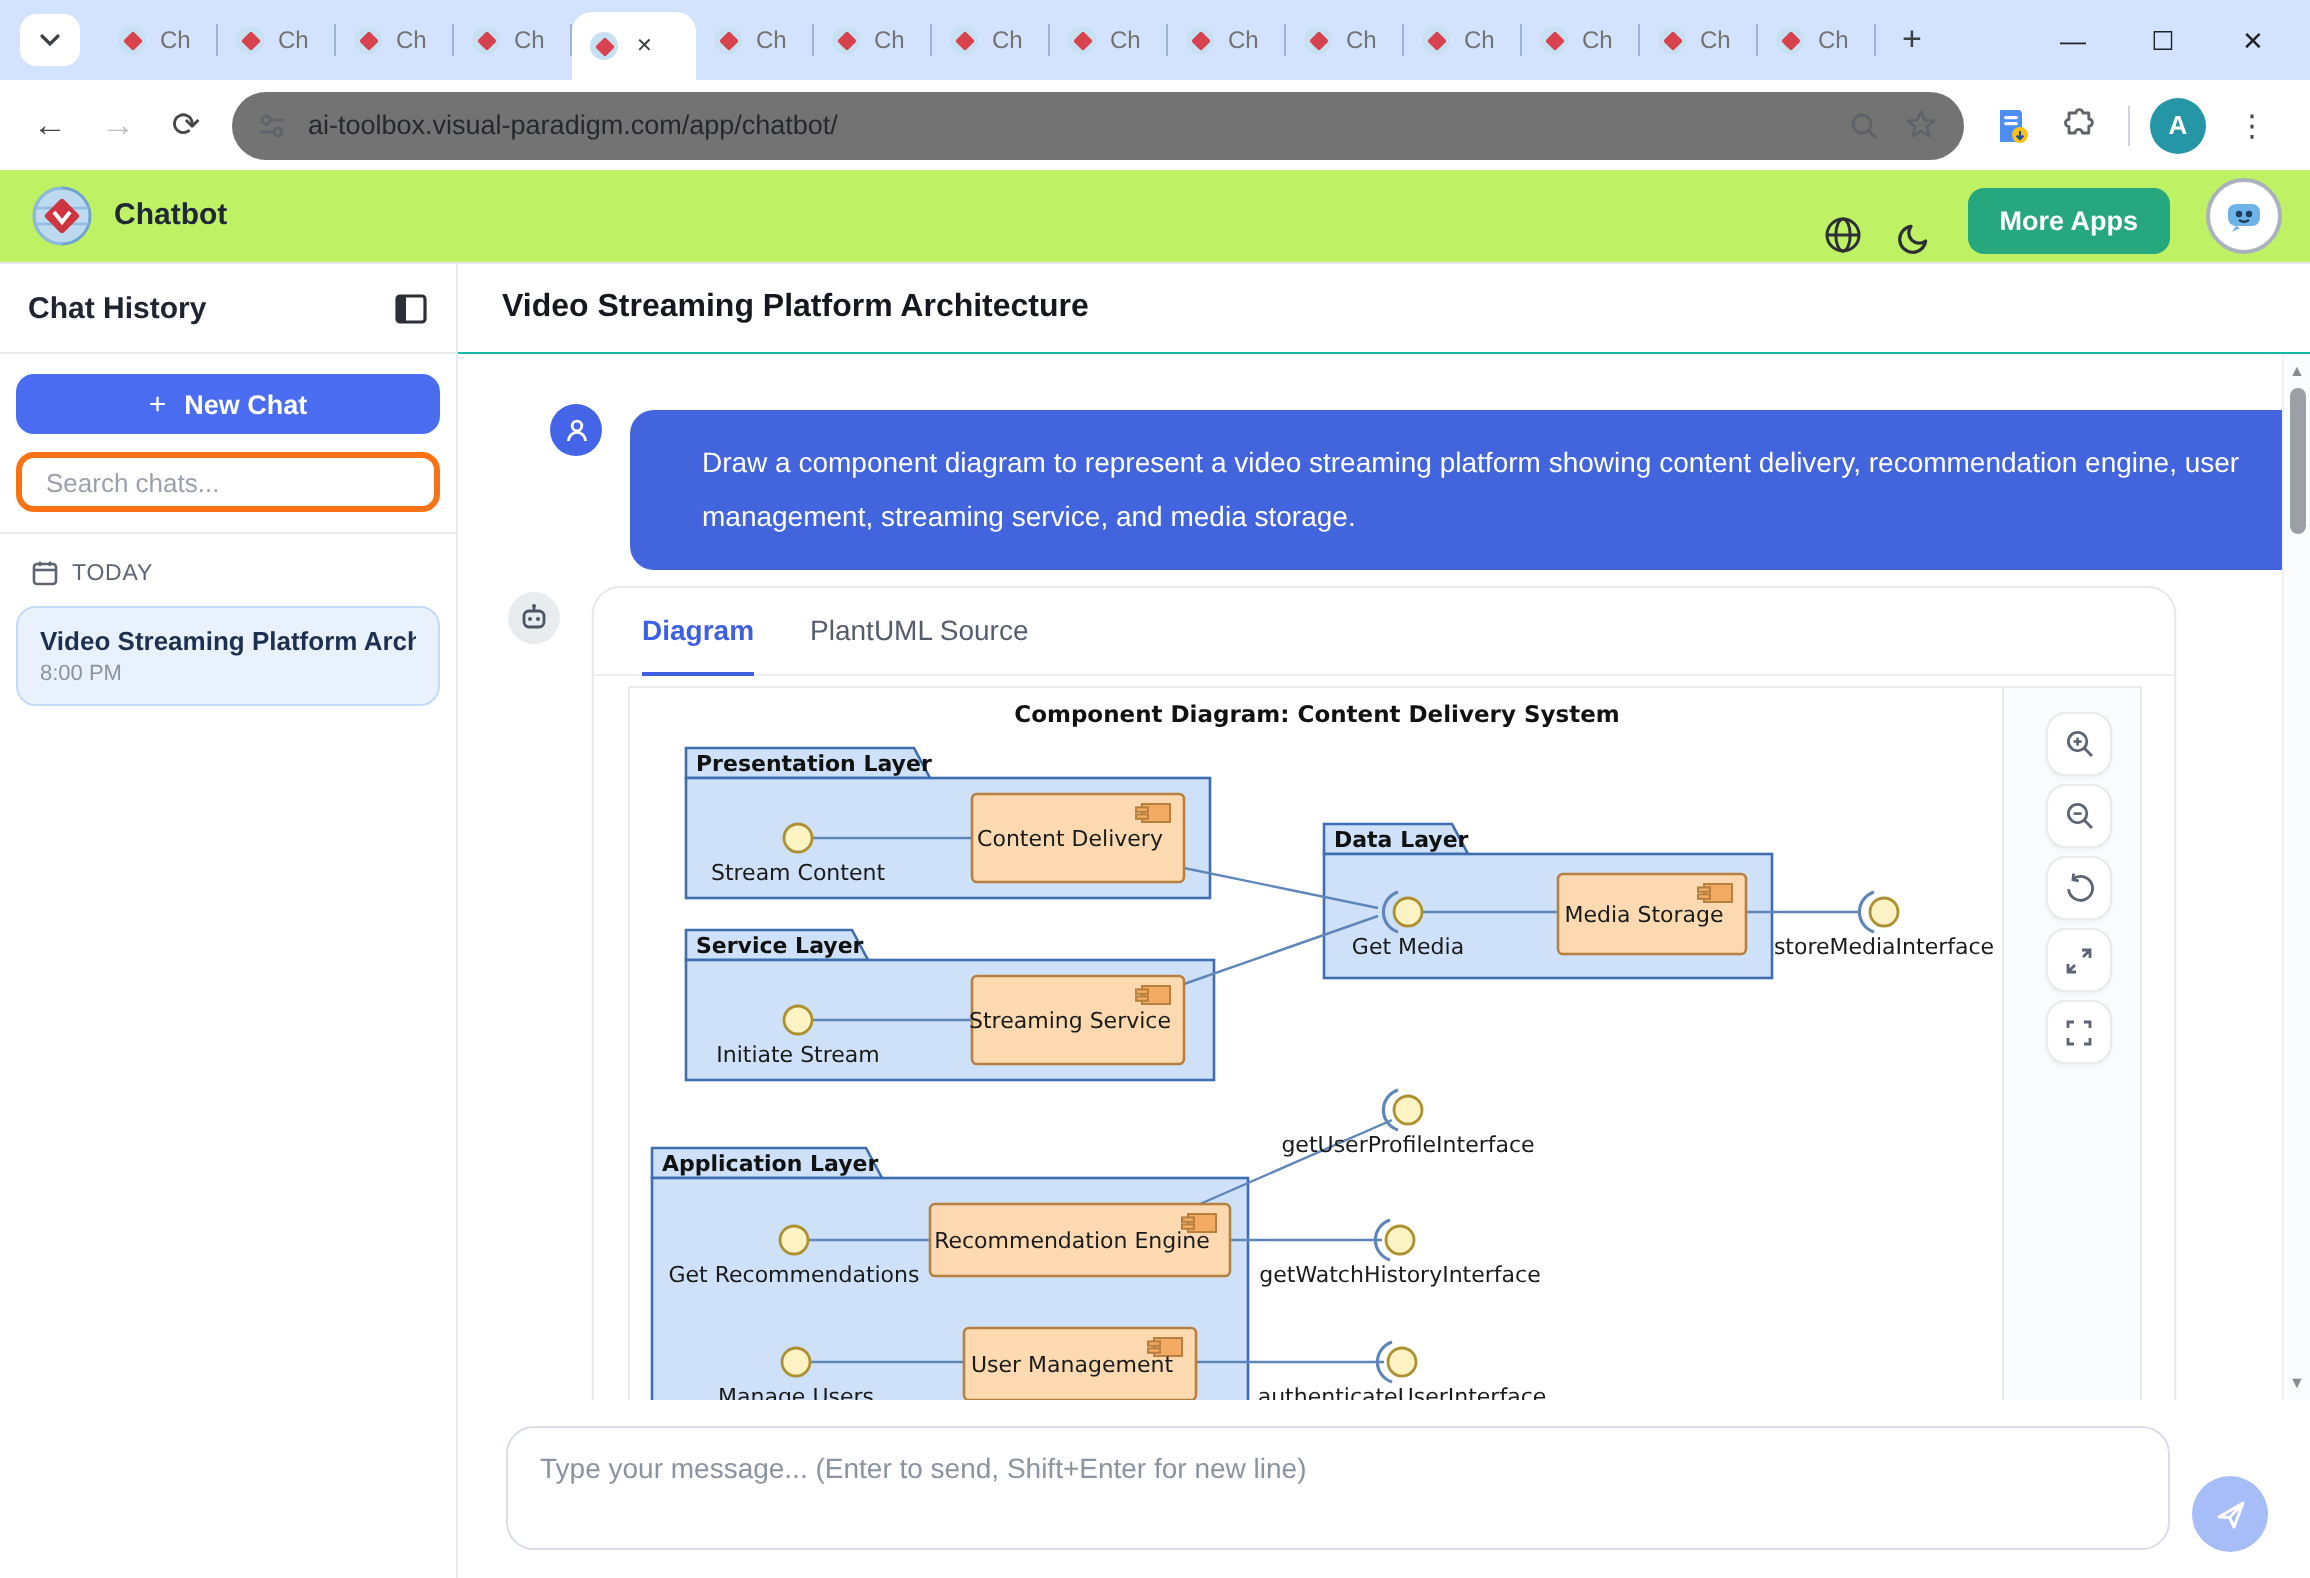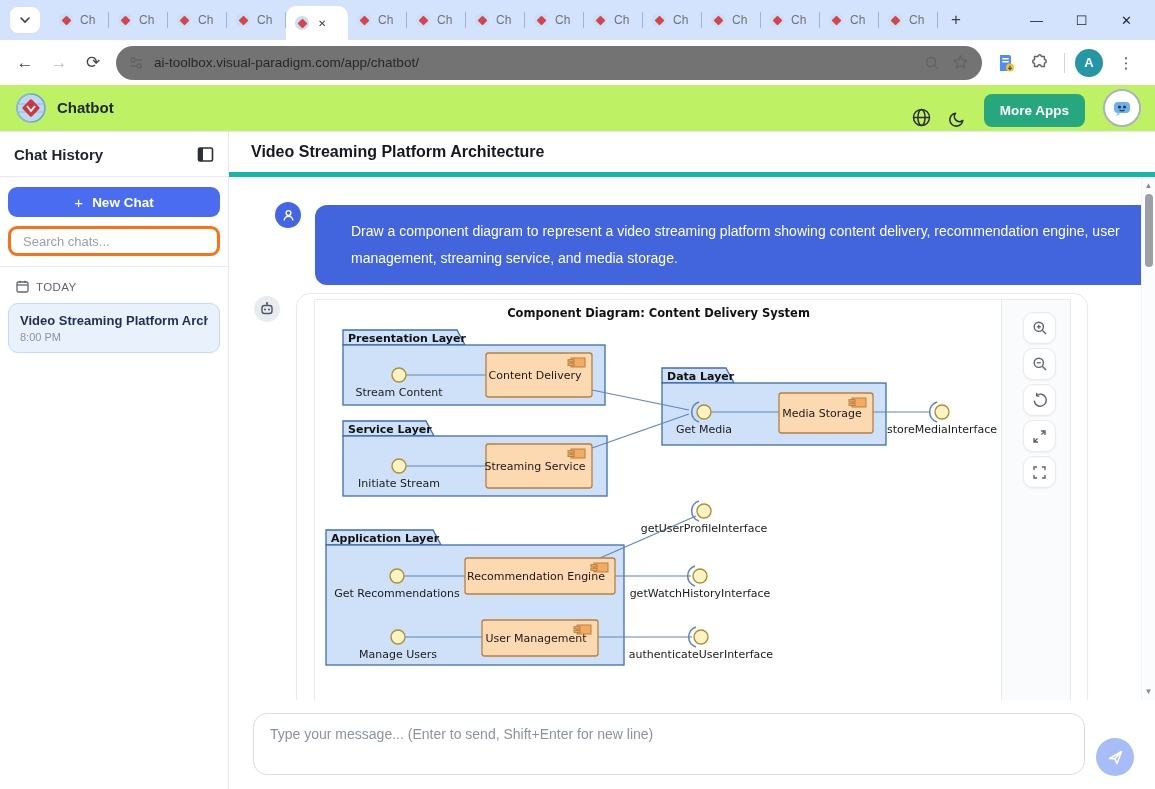--- a/index.html
+++ b/index.html
@@ -54,21 +54,21 @@
   .search-input { margin-top:9px; width:100%; height:30px; border:3px solid #f97316; border-radius:9px; padding:0 12px; font-size:13px; color:#333; font-family:"Liberation Sans",sans-serif; outline:none; }
   .search-input::placeholder { color:#9aa1ad; }
   .sb-divider { height:1px; background:#e9ebef; margin:10px -8px 0; }
   .today-row { margin:13px 8px 0; display:flex; align-items:center; gap:7px; color:#5d6572; }
   .today-label { font-size:11.5px; font-weight:normal; letter-spacing:.4px; }
   .chat-item { margin-top:10px; background:#e9f1fd; border:1px solid #c3daf7; border-radius:10px; padding:9px 11px; }
   .chat-item-title { font-size:13px; font-weight:bold; color:#1e3050; white-space:nowrap; overflow:hidden; }
   .chat-item-time { font-size:11px; color:#8b93a0; margin-top:3px; }
 
   .main { flex:1; display:flex; flex-direction:column; min-width:0; }
-  .main-title-bar { height:45px; flex:none; display:flex; align-items:center; padding:0 22px; border-bottom:5px solid #14b8a6; }
+  .main-title-bar { height:45px; flex:none; display:flex; align-items:center; padding:0 22px; border-bottom:1px solid #14b8a6; }
   .page-title { font-size:16px; font-weight:bold; color:#15181e; }
   .chat-area { position:relative; height:523px; flex:none; overflow:hidden; background:#fff; }
   .input-area { flex:1; position:relative; padding:13px 70px 0 24px; }
 
   
   .user-avatar { position:absolute; left:46px; top:25px; width:26px; height:26px; border-radius:50%; background:#4565e8; display:flex; align-items:center; justify-content:center; }
   .user-bubble { position:absolute; left:86px; top:28px; width:882px; background:#4264dd; border-radius:12px; padding:13px 36px; color:#fff; font-size:14px; line-height:27px; }
   .bot-avatar { position:absolute; left:25px; top:119px; width:26px; height:26px; border-radius:50%; background:#e9ecef; display:flex; align-items:center; justify-content:center; }
   .answer-card { position:absolute; left:67px; top:116px; width:792px; height:600px; background:#fff; border:1px solid #e7e9ee; border-radius:14px; box-shadow:0 1px 2px rgba(16,24,40,.05); }
   .card-tabs { height:44px; display:flex; align-items:center; padding:0 24px; gap:28px; border-bottom:1px solid #eceef2; }
@@ -306,20 +306,24 @@
         <svg width="16" height="16" viewBox="0 0 16 16">
             <line x1="8" y1="2" x2="8" y2="4" stroke="#4b5563" stroke-width="1.3"></line>
             <circle cx="8" cy="2" r="1" fill="#4b5563"></circle>
             <rect x="3" y="4.5" width="10" height="8" rx="2.5" fill="none" stroke="#4b5563" stroke-width="1.4"></rect>
             <circle cx="6" cy="8.5" r="1" fill="#4b5563"></circle>
             <circle cx="10" cy="8.5" r="1" fill="#4b5563"></circle>
           </svg>
       </div>
 
       <div class="answer-card">
+        <div class="card-tabs">
+          <div class="card-tab active">Diagram</div>
+          <div class="card-tab">PlantUML Source</div>
+        </div>
         <div class="viewer">
           <div class="canvas">
             <svg id="diagram-svg" width="687" height="420" viewBox="0 0 687 420">
                 <text x="343.5" y="17" class="dg-title-text" text-anchor="middle">Component Diagram: Content Delivery System</text>
                 <polygon points="28,30 142,30 150,45 28,45" fill="#cfe1f9" stroke="#3e6db0" stroke-width="1.3"></polygon>
                 <rect x="28" y="45" width="262" height="60" fill="#cfe1f9" stroke="#3e6db0" stroke-width="1.3"></rect>
                 <text x="33" y="41.5" class="pkg-name" text-anchor="start">Presentation Layer</text>
                 <polygon points="347,68 411,68 419,83 347,83" fill="#cfe1f9" stroke="#3e6db0" stroke-width="1.3"></polygon>
                 <rect x="347" y="83" width="224" height="62" fill="#cfe1f9" stroke="#3e6db0" stroke-width="1.3"></rect>
                 <text x="352" y="79.5" class="pkg-name" text-anchor="start">Data Layer</text>

